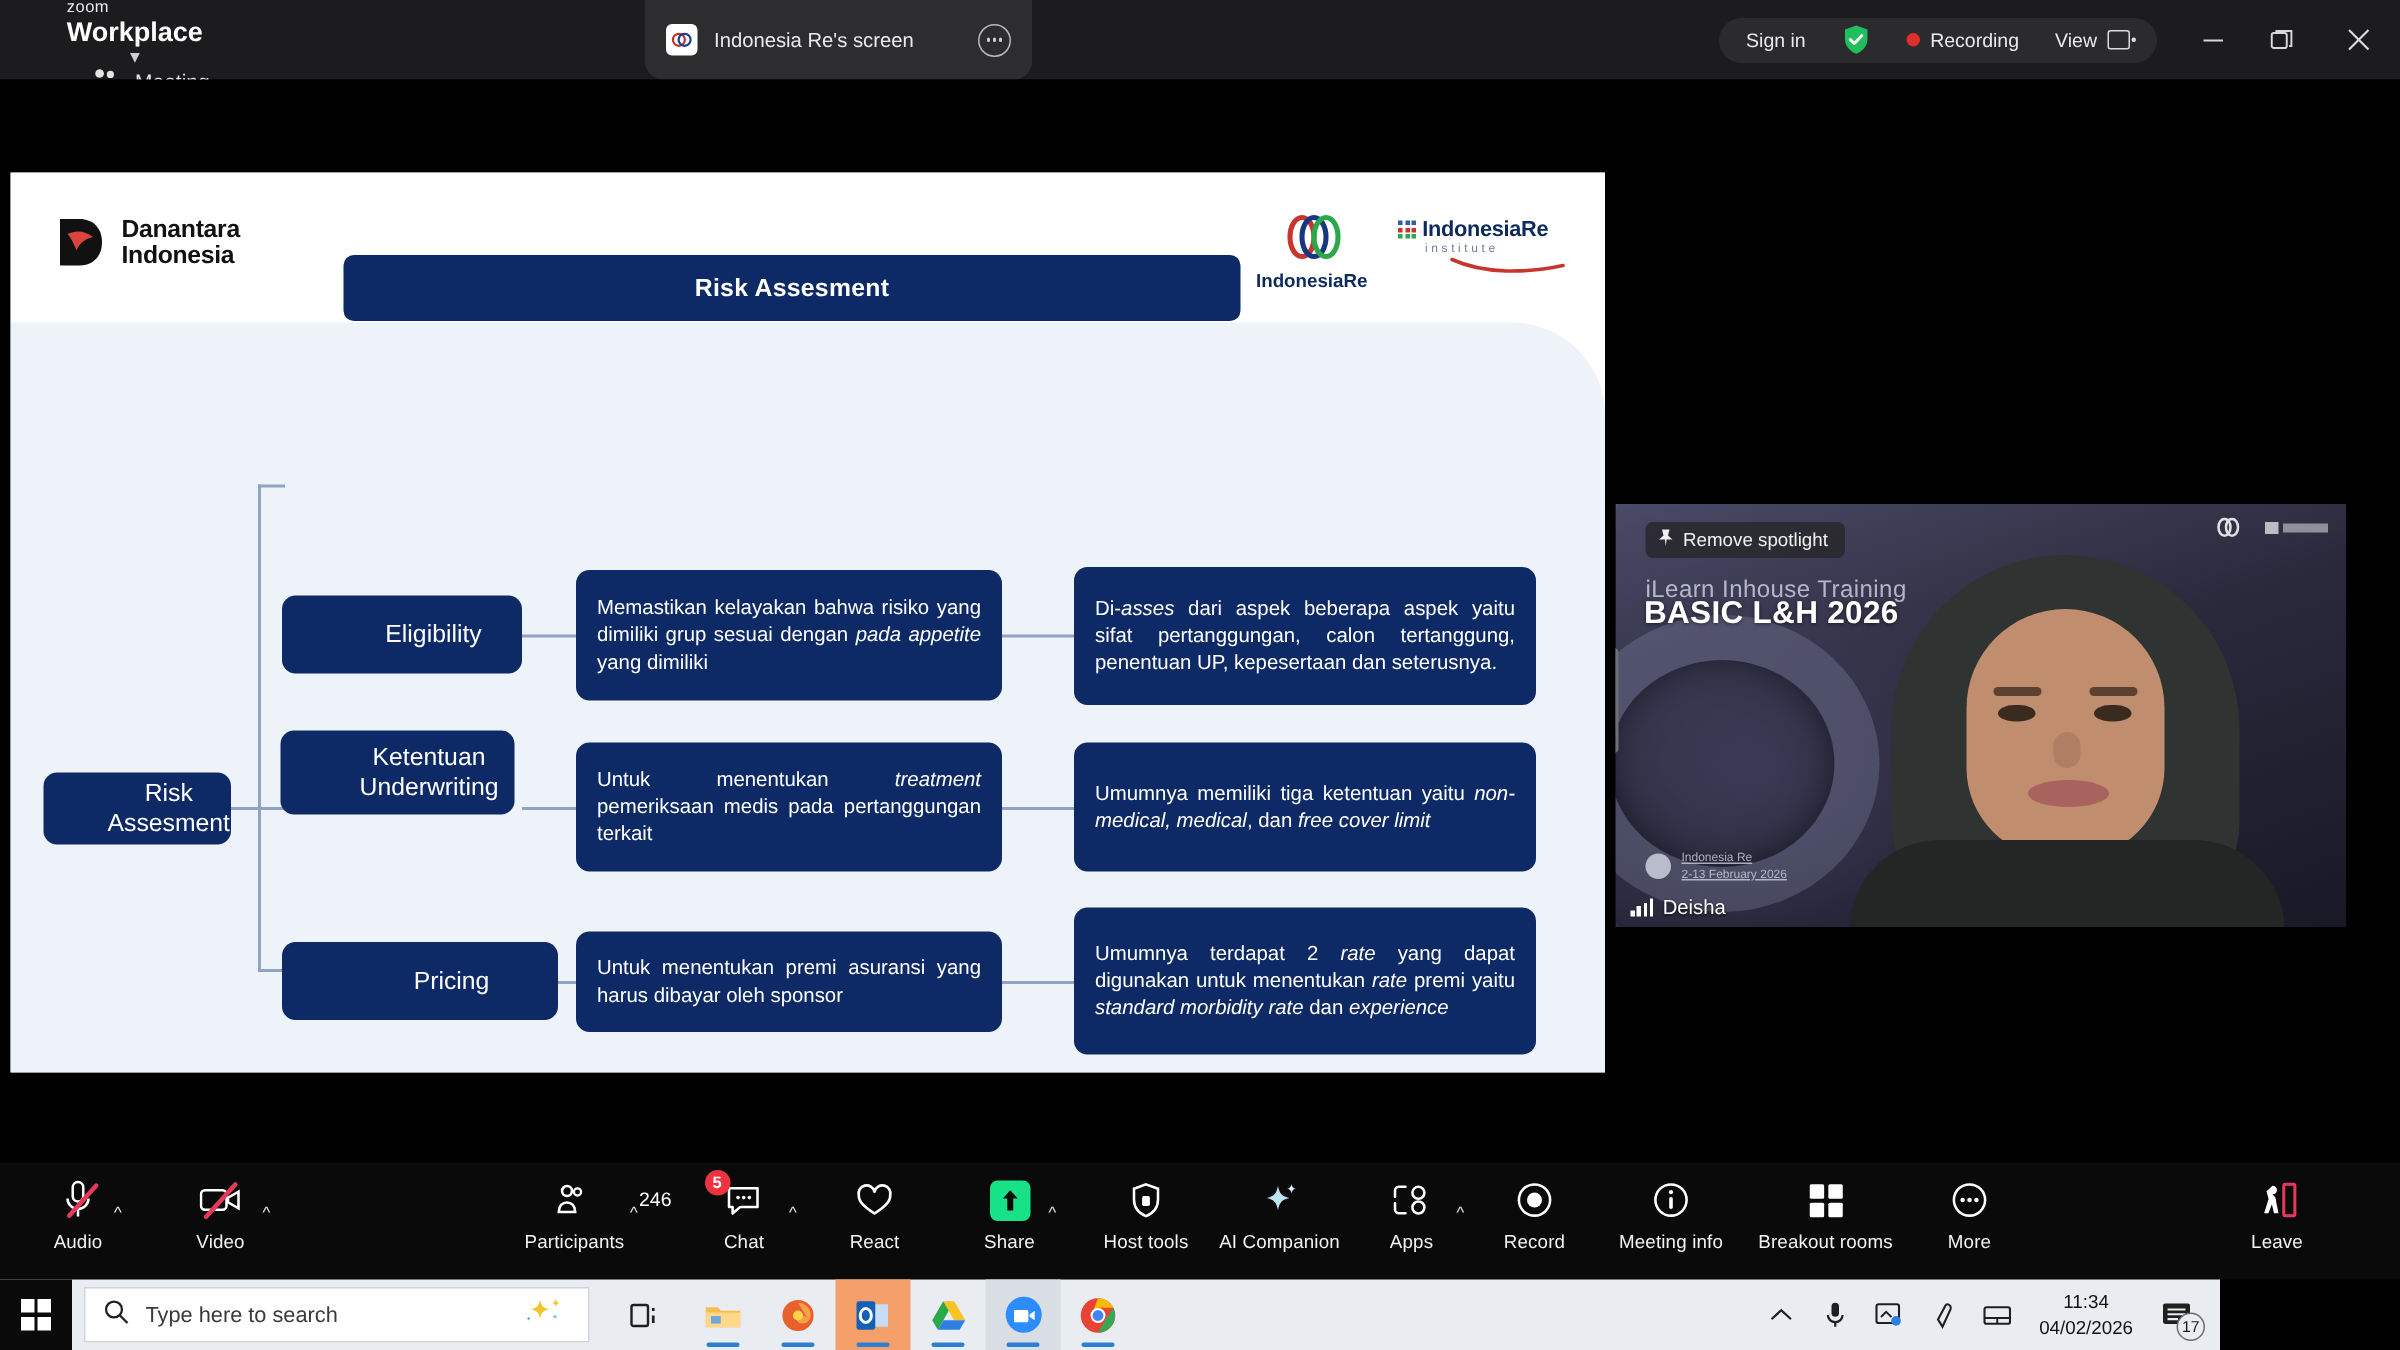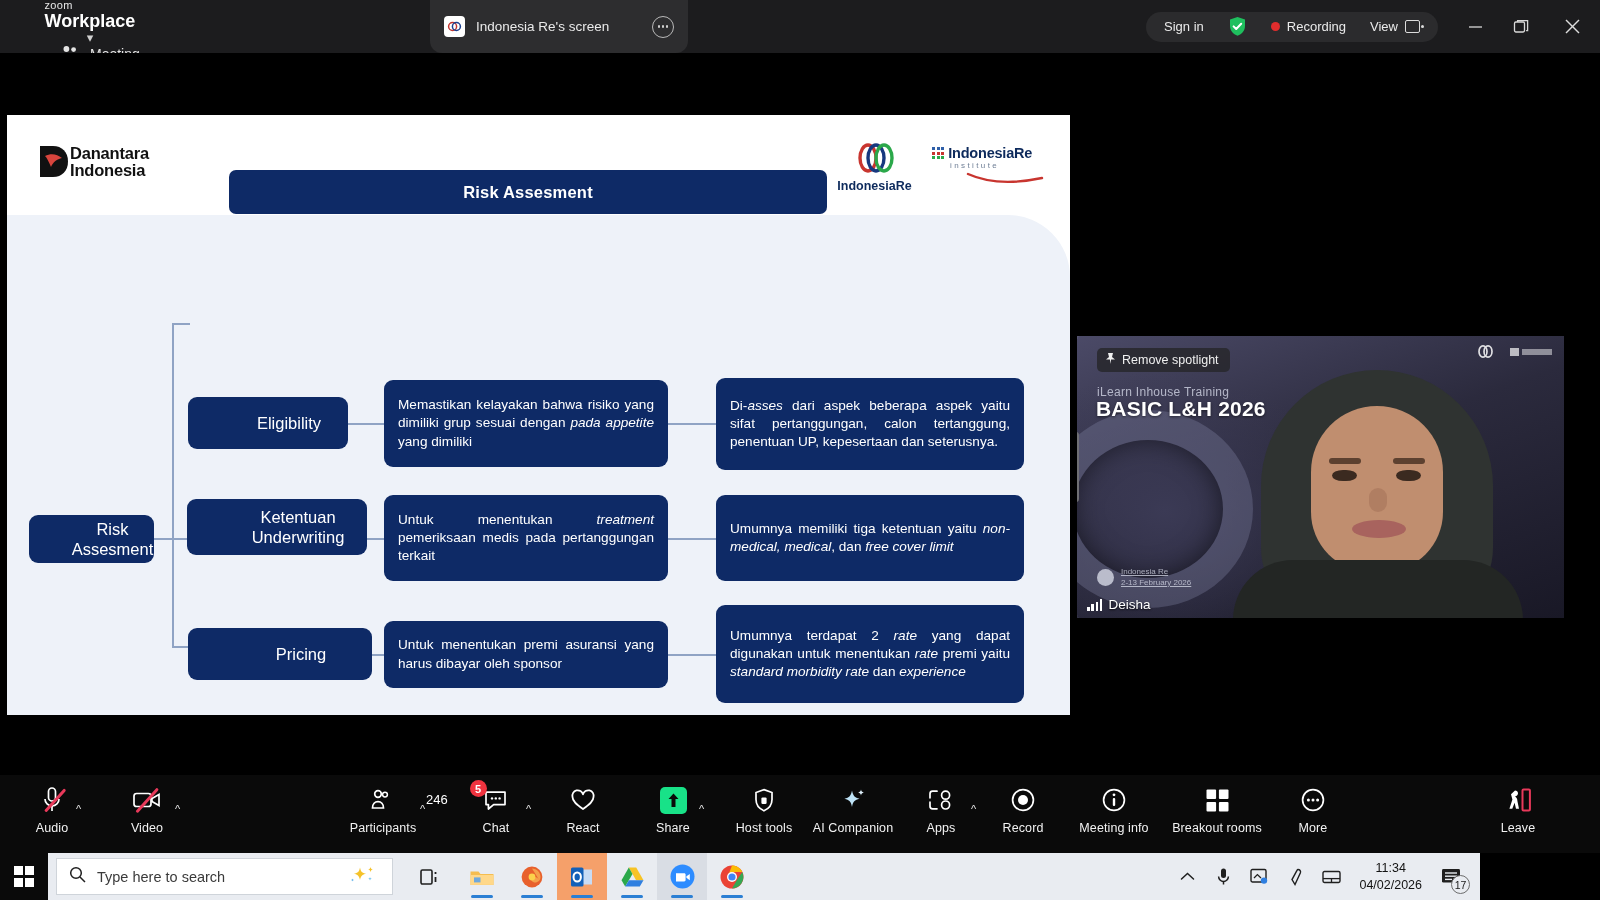--- a/index.html
+++ b/index.html
@@ -43,21 +43,21 @@
           color:#d8d8d8; }
   .wbtn svg { display:block; }
 
   
   #stage { position:absolute; left:0; top:53px; width:1600px; height:800px; background:#000; }
 
   #share-frame { position:absolute; left:7px; top:36px; width:1063px; height:715px; background:#000; }
   #slide { position:absolute; left:0; top:26px; width:1063px; height:600px; background:#fff; overflow:hidden; }
 
   .slide-head { position:absolute; left:0; top:0; width:100%; height:100px; background:#fff; }
-  .danantara { position:absolute; left:32px; top:30px; display:flex; align-items:center; gap:1px; }
+  .danantara { position:absolute; left:32px; top:30px; display:flex; align-items:center; gap:12px; }
   .dan-mark { width:30px; height:33px; }
   .dan-txt { line-height:1.02; font-weight:700; color:#111; font-size:16.5px; letter-spacing:-.2px; }
   .title-bar { position:absolute; left:222px; top:55px; width:598px; height:44px;
                background:#0e2a66; border-radius:7px; display:flex; align-items:center;
                justify-content:center; }
   .title-bar span { color:#fff; font-size:16.5px; font-weight:700; letter-spacing:.2px; }
   .logo-ire { position:absolute; left:820px; top:28px; width:95px; text-align:center; }
   .logo-ire .lbl { font-size:12.5px; font-weight:700; color:#0d2a5c; margin-top:2px; }
   .logo-inst { position:absolute; left:925px; top:30px; width:125px; }
   .logo-inst .l1 { font-size:14.5px; font-weight:700; color:#0d2a5c; letter-spacing:-.2px; }
@@ -86,21 +86,21 @@
              linear-gradient(118deg, rgba(255,255,255,.05) 0 2px, transparent 2px 26px),
              linear-gradient(62deg, rgba(255,255,255,.04) 0 2px, transparent 2px 30px),
              radial-gradient(ellipse 60% 80% at 18% 62%, #3b3a55 0%, transparent 62%),
              linear-gradient(160deg,#4b4a67 0%,#2b2a3d 45%,#191826 100%); }
   .tb-torus { position:absolute; left:-34px; top:74px; width:210px; height:198px;
               border-radius:50%; border:30px solid rgba(140,142,175,.30);
               box-shadow:inset 0 0 26px rgba(0,0,0,.5); }
   .spotlight-chip { position:absolute; left:20px; top:12px; height:24px; display:flex;
                     align-items:center; gap:6px; padding:0 11px 0 8px; border-radius:5px;
                     background:rgba(40,40,44,.86); color:#f0f0f0; font-size:12.5px; }
-  .tb-kicker { position:absolute; left:20px; top:49px; color:#cfd2e2; font-size:12px;
+  .tb-kicker { position:absolute; left:20px; top:49px; color:#cfd2e2; font-size:16px;
                letter-spacing:.3px; opacity:.82; }
   .tb-title { position:absolute; left:19px; top:61px; color:#fff; font-size:21px;
               font-weight:700; letter-spacing:.2px; text-shadow:0 1px 3px rgba(0,0,0,.55); }
   .tb-logos { position:absolute; right:10px; top:9px; display:flex; align-items:center; gap:10px; opacity:.85; }
   .tb-foot { position:absolute; left:20px; bottom:30px; display:flex; align-items:center; gap:7px; opacity:.75; }
   .tb-foot .av { width:17px;height:17px;border-radius:50%;background:#dfe2ee; }
   .tb-foot .ft { color:#d7dae8; font-size:8px; line-height:1.3;text-decoration:underline; }
   .name-chip { position:absolute; left:10px; bottom:6px; display:flex; align-items:center; gap:6px;
                color:#fff; font-size:13.5px; text-shadow:0 1px 2px rgba(0,0,0,.8); }
   .bars { display:flex; align-items:flex-end; gap:1.7px; height:12px; }
@@ -319,21 +319,21 @@
           <div class="node ctr" style="left:181px;top:182px;width:160px;height:52px;">
             <span>Eligibility</span>
           </div>
           <div class="node para" style="left:377px;top:165px;width:284px;height:87px;">
             <p>Memastikan kelayakan bahwa risiko yang dimiliki grup sesuai dengan <i>pada appetite</i> yang dimiliki</p>
           </div>
           <div class="node para" style="left:709px;top:163px;width:308px;height:92px;">
             <p>Di-<i>asses</i> dari aspek beberapa aspek yaitu sifat pertanggungan, calon tertanggung, penentuan UP, kepesertaan dan seterusnya.</p>
           </div>
 
-          <div class="node ctr" style="left:180px;top:284px;width:180px;height:56px;">
+          <div class="node ctr" style="left:180px;top:272px;width:156px;height:56px;">
             <span>
               <span>Ketentuan</span><br>
               <span>Underwriting</span>
             </span>
           </div>
           <div class="node para" style="left:377px;top:280px;width:284px;height:86px;">
             <p>Untuk menentukan <i>treatment</i> pemeriksaan medis pada pertanggungan terkait</p>
           </div>
           <div class="node para" style="left:709px;top:280px;width:308px;height:86px;">
             <p>Umumnya memiliki tiga ketentuan yaitu <i>non-medical, medical</i>, dan <i>free cover limit</i></p>

